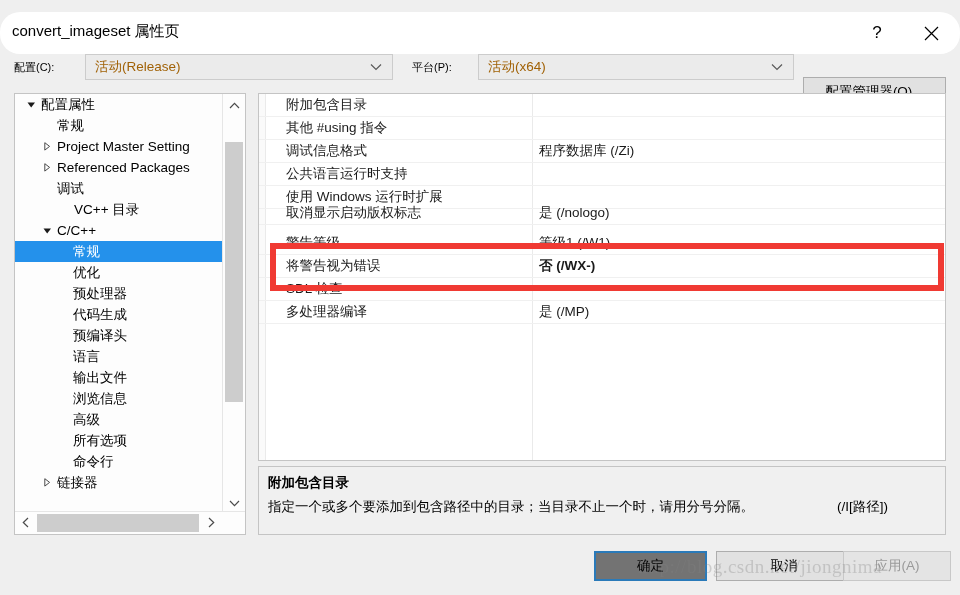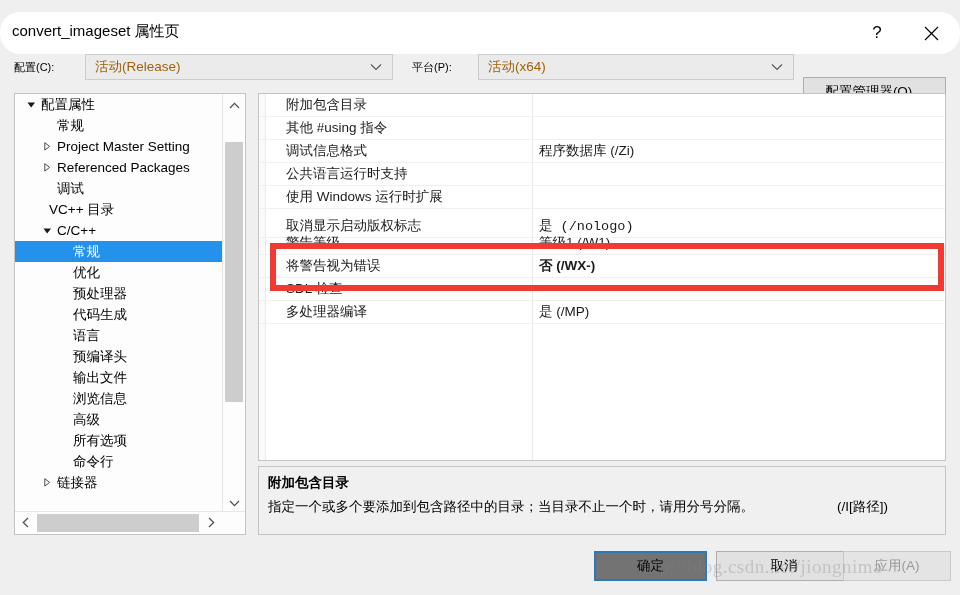--- a/index.html
+++ b/index.html
@@ -375,21 +375,21 @@
           <svg width="9" height="9" viewBox="0 0 9 9">
             <path d="M1.8 0.7 L6.6 4.4 L1.8 8.1 Z" fill="none" stroke="#4a4a4a" stroke-width="1"></path>
           </svg>
         </span>
         <span class="tree-label">Referenced Packages</span>
       </div>
       <div class="tree-item" style="padding-left: 24px;">
         <span class="tw"></span>
         <span class="tree-label">调试</span>
       </div>
-      <div class="tree-item" style="padding-left: 16px; align-items: center;">
+      <div class="tree-item" style="padding-left: 41px; align-items: center;">
         <span class="tw"></span>
         <span class="tree-label">VC++ 目录</span>
       </div>
       <div class="tree-item" style="padding-left: 24px;">
         <span class="tw">
           <svg width="9" height="9" viewBox="0 0 9 9">
             <path d="M0.5 2.5 L8 2.5 L4.2 7.5 Z" fill="#1a1a1a"></path>
           </svg>
         </span>
         <span class="tree-label">C/C++</span>
@@ -405,25 +405,25 @@
       <div class="tree-item" style="padding-left: 40px;">
         <span class="tw"></span>
         <span class="tree-label">预处理器</span>
       </div>
       <div class="tree-item" style="padding-left: 40px;">
         <span class="tw"></span>
         <span class="tree-label">代码生成</span>
       </div>
       <div class="tree-item" style="padding-left: 40px;">
         <span class="tw"></span>
+        <span class="tree-label">预编译头</span>
+      </div>
+      <div class="tree-item" style="padding-left: 40px;">
+        <span class="tw"></span>
         <span class="tree-label">语言</span>
-      </div>
-      <div class="tree-item" style="padding-left: 40px;">
-        <span class="tw"></span>
-        <span class="tree-label">预编译头</span>
       </div>
       <div class="tree-item" style="padding-left: 40px;">
         <span class="tw"></span>
         <span class="tree-label">输出文件</span>
       </div>
       <div class="tree-item" style="padding-left: 40px;">
         <span class="tw"></span>
         <span class="tree-label">浏览信息</span>
       </div>
       <div class="tree-item" style="padding-left: 40px;">
@@ -503,21 +503,21 @@
         <span class="prop-value">程序数据库 (/Zi)</span>
       </div>
       <div class="prop-row" style="top: 69px;">
         <span class="prop-name">公共语言运行时支持</span>
         <span class="prop-value"></span>
       </div>
       <div class="prop-row" style="top: 92px;">
         <span class="prop-name">使用 Windows 运行时扩展</span>
         <span class="prop-value"></span>
       </div>
-      <div class="prop-row" style="top: 121px; font-family: Liberation Mono, monospace;">
+      <div class="prop-row" style="top: 108px;">
         <span class="prop-name">取消显示启动版权标志</span>
         <span class="prop-value">是 (/nologo)</span>
       </div>
       <div class="prop-row" style="top: 138px;">
         <span class="prop-name">警告等级</span>
         <span class="prop-value">等级1 (/W1)</span>
       </div>
       <div class="prop-row bold" style="top: 161px;">
         <span class="prop-name">将警告视为错误</span>
         <span class="prop-value">否 (/WX-)</span>

